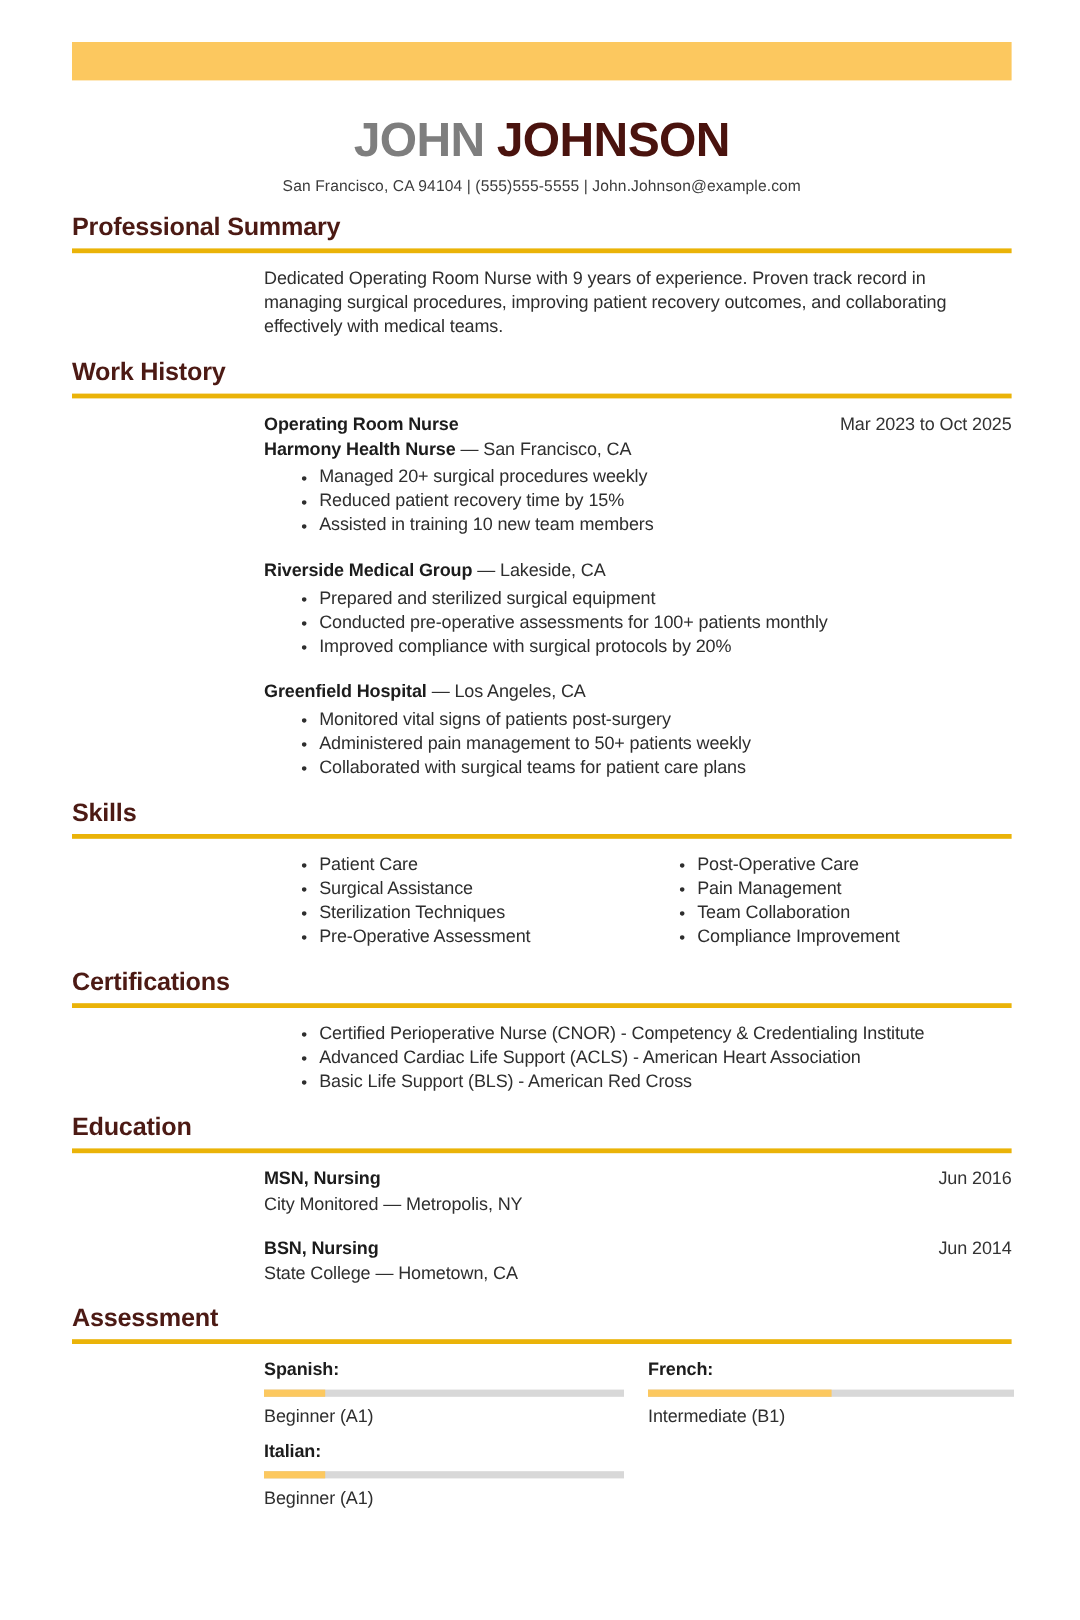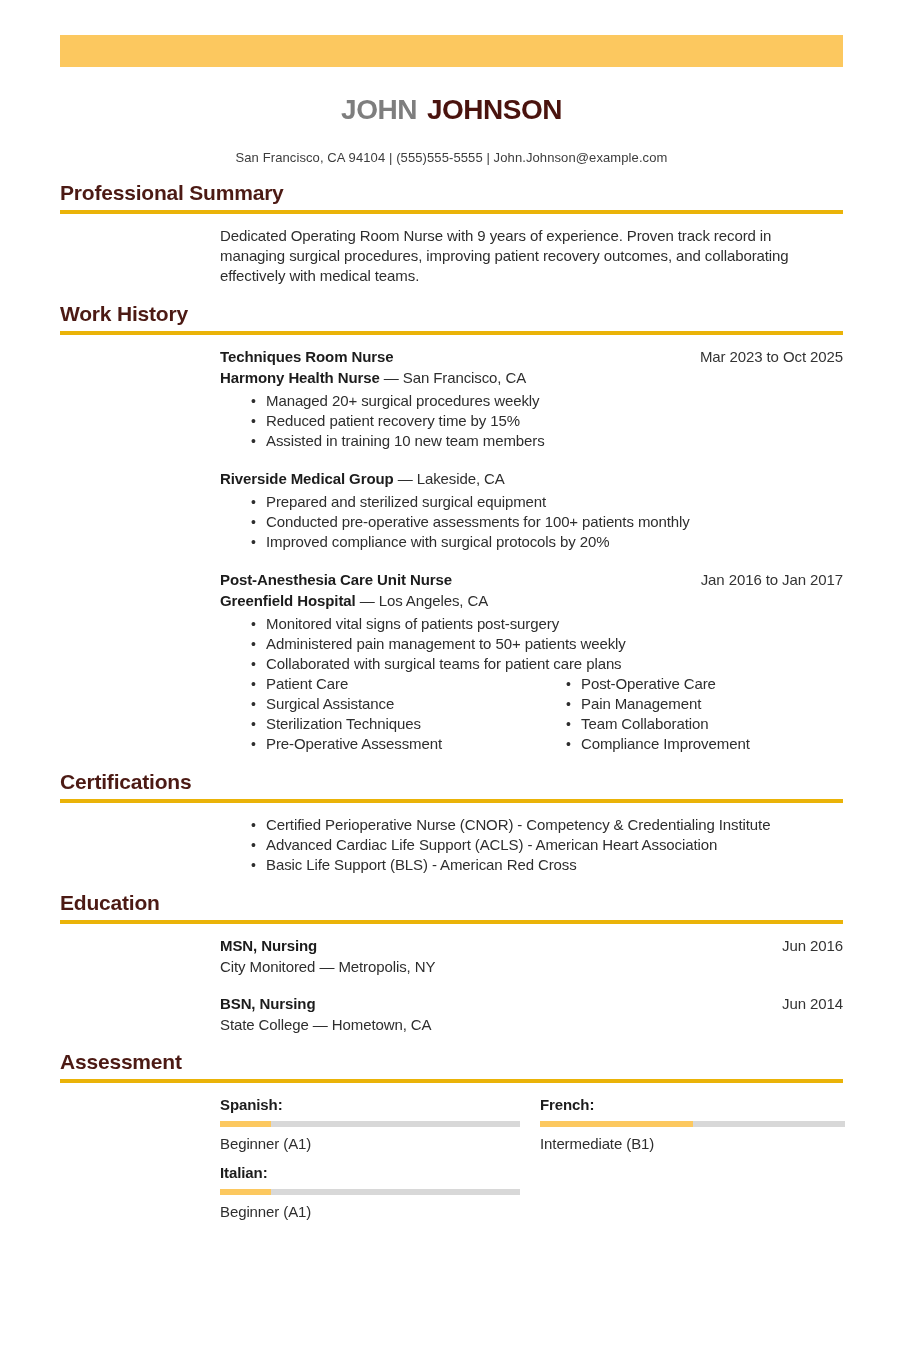--- a/index.html
+++ b/index.html
@@ -13,30 +13,30 @@
   .page { padding: 35px 57px 0 60px; }
 
   .top-bar {
     height: 32px;
     background: var(--accent, #FCC85F);
   }
 
   h1.name {
     margin: 28px 0 0 0;
     text-align: center;
-    font-size: 28px;
+    font-size: 40px;
     line-height: 1.1;
     font-weight: bold;
     letter-spacing: -0.5px;
   }
   h1.name .first { color: var(--name_first, #7E7E7E); margin-right: 10px; }
   h1.name .last  { color: var(--name_last, #4A130E); }
 
   .contact {
-    margin-top: 24px;
+    margin-top: 8px;
     text-align: center;
     font-size: 13px;
     color: #3c3c3c;
     letter-spacing: 0.1px;
   }
 
   h2.section-title {
     margin: 16px 0 12px 0;
     font-size: 21px;
     line-height: 24px;
@@ -136,21 +136,21 @@
       <p class="summary-text">Dedicated Operating Room Nurse with 9 years of experience. Proven track record in managing surgical procedures, improving patient recovery outcomes, and collaborating effectively with medical teams.</p>
     </div>
   </section>
 
   <section>
     <h2 class="section-title">Work History</h2>
     <div class="section-content">
 
       <div class="job">
         <div class="row-split">
-          <span class="job-title">Techniques Room Nurse</span>
+          <span class="job-title">Operating Room Nurse</span>
           <span class="job-dates">Mar 2023 to Oct 2025</span>
         </div>
         <div class="company-line">
           <span class="company">Harmony Health Nurse</span>
           <span class="dash-sep">—</span>
           <span class="job-location">San Francisco, CA</span>
         </div>
         <ul class="bullets">
           <li>Managed 20+ surgical procedures weekly</li>
           <li>Reduced patient recovery time by 15%</li>
@@ -165,40 +165,37 @@
           <span class="job-location">Lakeside, CA</span>
         </div>
         <ul class="bullets">
           <li>Prepared and sterilized surgical equipment</li>
           <li>Conducted pre-operative assessments for 100+ patients monthly</li>
           <li>Improved compliance with surgical protocols by 20%</li>
         </ul>
       </div>
 
       <div class="job">
-        <div class="row-split">
-          <span class="job-title">Post-Anesthesia Care Unit Nurse</span>
-          <span class="job-dates">Jan 2016 to Jan 2017</span>
-        </div>
         <div class="company-line">
           <span class="company">Greenfield Hospital</span>
           <span class="dash-sep">—</span>
           <span class="job-location">Los Angeles, CA</span>
         </div>
         <ul class="bullets">
           <li>Monitored vital signs of patients post-surgery</li>
           <li>Administered pain management to 50+ patients weekly</li>
           <li>Collaborated with surgical teams for patient care plans</li>
         </ul>
       </div>
 
     </div>
   </section>
 
   <section>
+    <h2 class="section-title">Skills</h2>
     <div class="section-content">
       <div class="skills-grid">
         <ul class="bullets">
           <li>Patient Care</li>
           <li>Surgical Assistance</li>
           <li>Sterilization Techniques</li>
           <li>Pre-Operative Assessment</li>
         </ul>
         <ul class="bullets">
           <li>Post-Operative Care</li>

